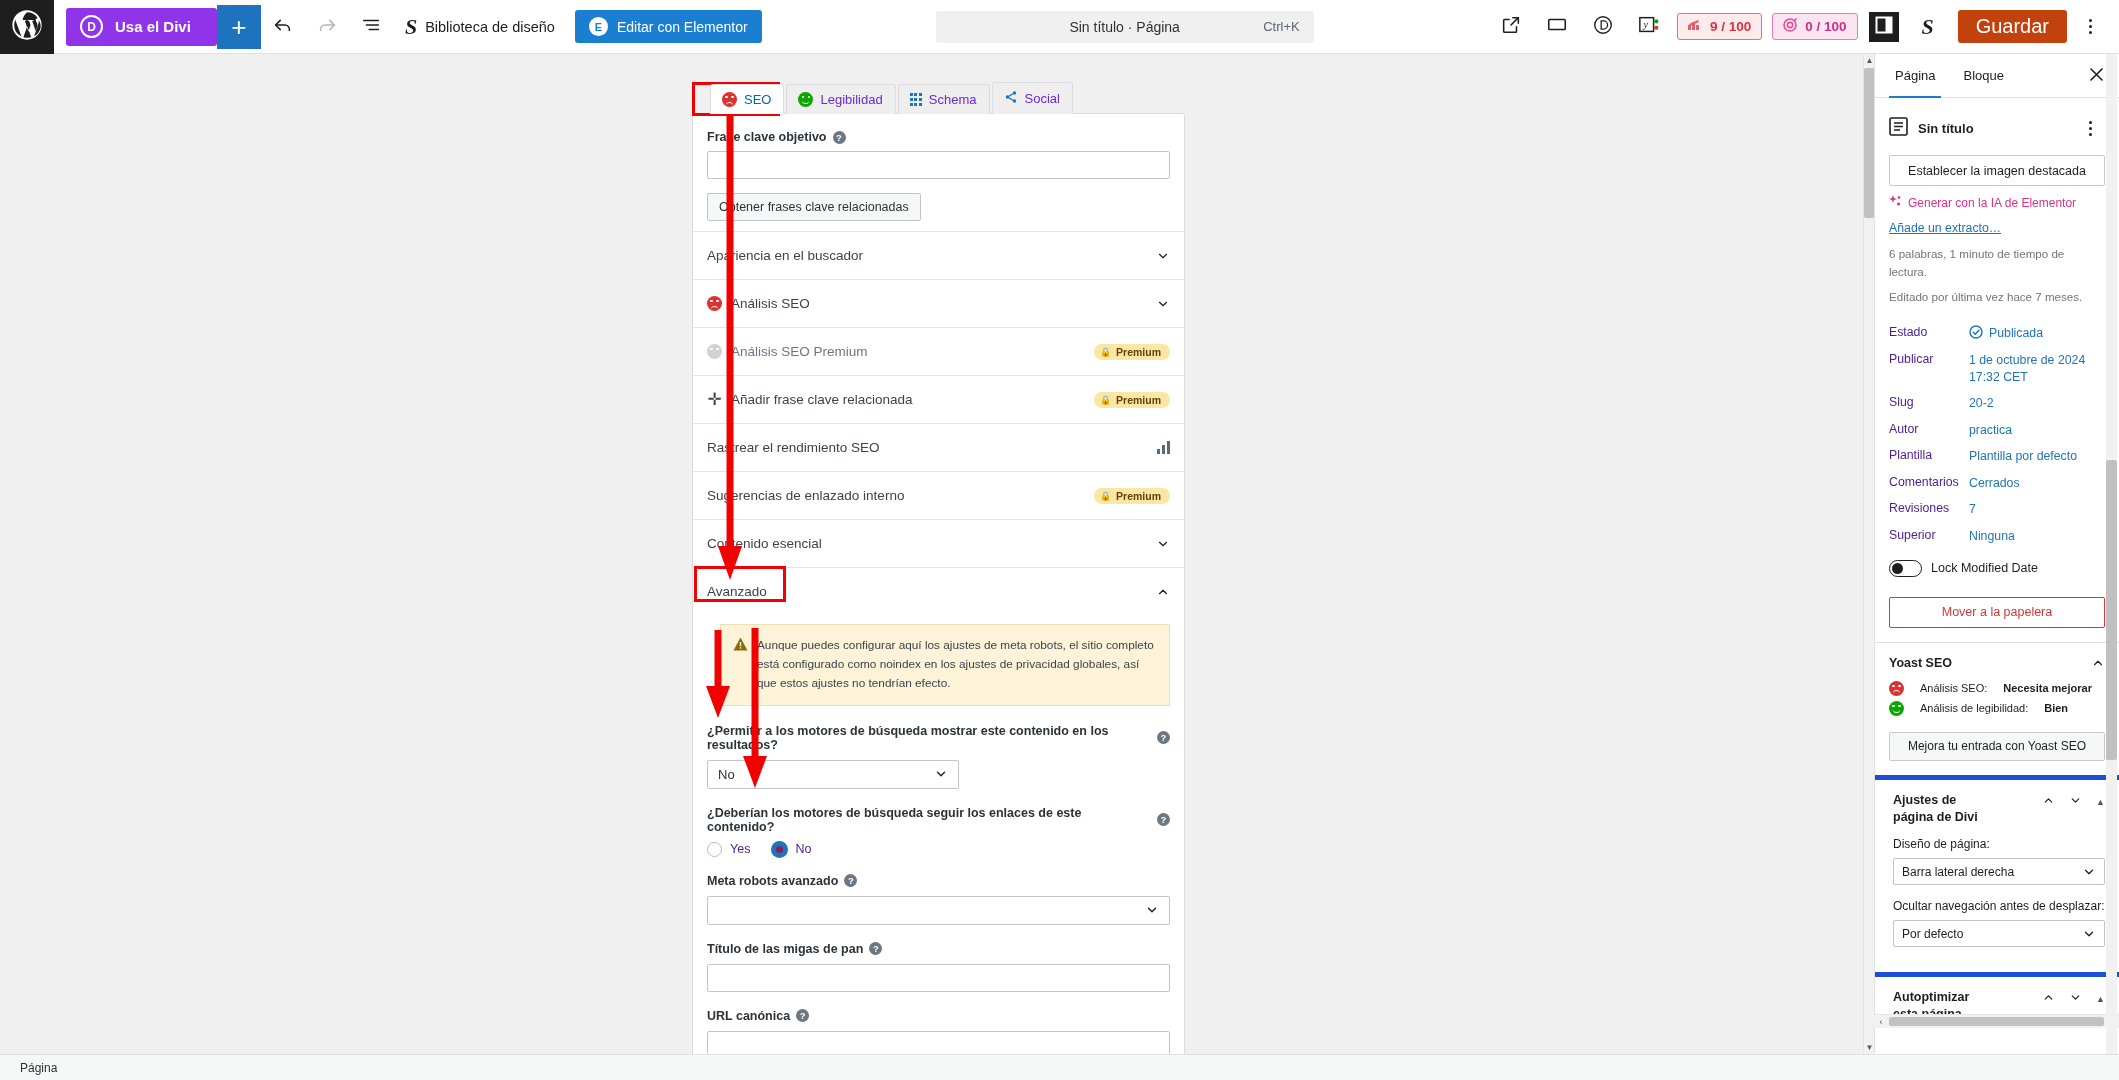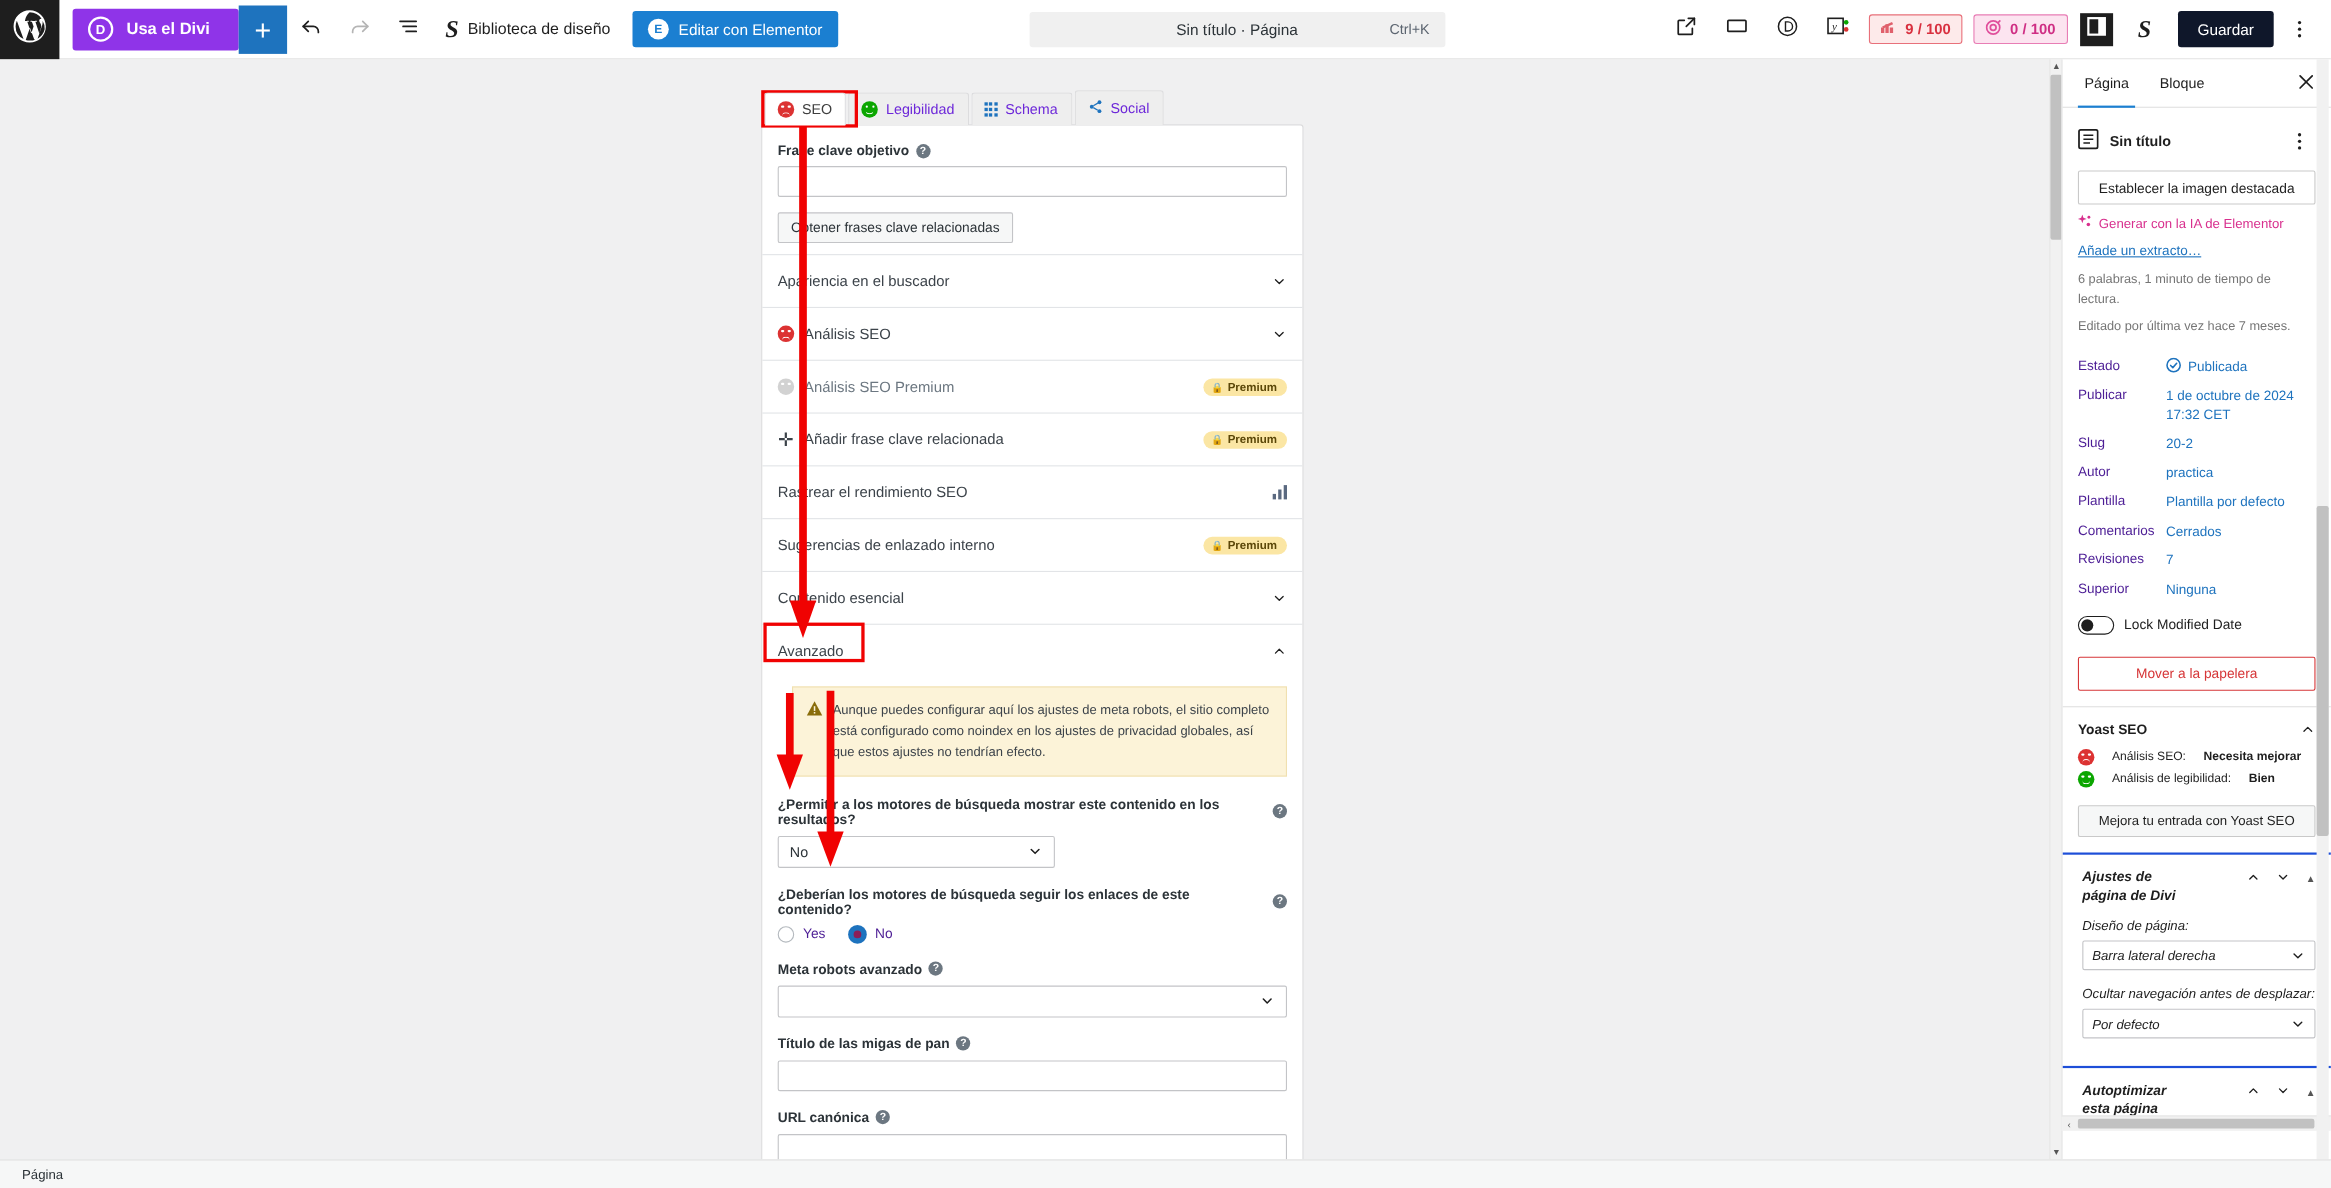--- a/index.html
+++ b/index.html
@@ -98,23 +98,23 @@
   }
   .score-pill.seo { background: #fdeaea; border: 1px solid #e8707a; color: #d8303f; }
   .score-pill.readability { background: #fce4f0; border: 1px solid #e87db5; color: #cf2e84; }
 
   .contrast-btn {
     width: 30px; height: 30px; background: #1e1e1e;
     display: flex; align-items: center; justify-content: center;
     margin: 0 5px; cursor: pointer; flex: none;
   }
   .save-btn {
-    height: 33px; background: #0f172a; color: #fff;
+    height: 33px; background: #c2410c; color: #fff;
     border-radius: 3px; padding: 0 18px; margin-left: 6px;
-    display: flex; align-items: center; font-size: 14px; cursor: pointer;
+    display: flex; align-items: center; font-size: 20px; cursor: pointer;
     flex: none;
   }
   .kebab {
     width: 34px; height: 34px; display: flex; flex-direction: column;
     align-items: center; justify-content: center; gap: 3px;
     cursor: pointer; flex: none; margin-left: 4px;
   }
   .kebab i { width: 3px; height: 3px; background: #1e1e1e; border-radius: 50%; display: block; }
 
   
@@ -131,22 +131,23 @@
   .seo-tabs { display: flex; align-items: flex-end; gap: 0; padding-left: 3px; }
   .seo-tab {
     display: flex; align-items: center; gap: 7px;
     padding: 7px 12px 7px 11px;
     font-size: 13px; color: #6d28d9;
     background: #eeeeee; border: 1px solid #dcdcde; border-bottom: none;
     border-radius: 3px 3px 0 0; cursor: pointer; margin-right: 2px;
     position: relative; top: 1px;
   }
   .seo-tab.active {
-    background: #fff; color: #404040; z-index: 2;
+    background: #fff; color: #0369a1; z-index: 2;
     border-color: #dcdcde;
+    margin-left: 15px;
   }
   .face {
     width: 15px; height: 15px; border-radius: 50%; flex: none;
     position: relative; display: block;
   }
   .face.bad { background: #dc3232; }
   .face.good { background: #0ba600; }
   .face.grey { background: #d2d2d2; }
   .face::before, .face::after {
     content: ""; position: absolute; width: 2.4px; height: 2.4px;
@@ -326,21 +327,21 @@
     display: flex; align-items: center; gap: 16px;
     font-size: 11px; margin-bottom: 5px;
   }
   .improve-btn {
     margin-top: 11px; width: 100%; height: 29px;
     border: 1px solid #c9c9c9; background: #f6f7f7;
     border-radius: 2px; font-size: 12px; color: #1e1e1e; cursor: pointer;
     font-family: "Liberation Sans", sans-serif;
   }
 
-  .divi-panel { border-top: 2px solid #1d4ed8; padding: 12px 14px 12px 18px; font-style: italic; }
+  .divi-panel { border-top: 5px solid #1d4ed8; padding: 12px 14px 12px 18px; }
   .divi-head {
     display: flex; align-items: flex-start; gap: 10px;
     font-size: 12.5px; font-weight: bold; margin-bottom: 11px;
   }
   .divi-head-title { width: 86px; line-height: 1.35; }
   .divi-ctl { display: flex; align-items: center; gap: 14px; margin-left: auto; padding-top: 2px; }
   .divi-ctl span { cursor: pointer; }
   .sort-caret { font-size: 9px; color: #555; }
   .divi-field-label { font-size: 12px; margin-bottom: 5px; line-height: 1.4; }
   .divi-select {

